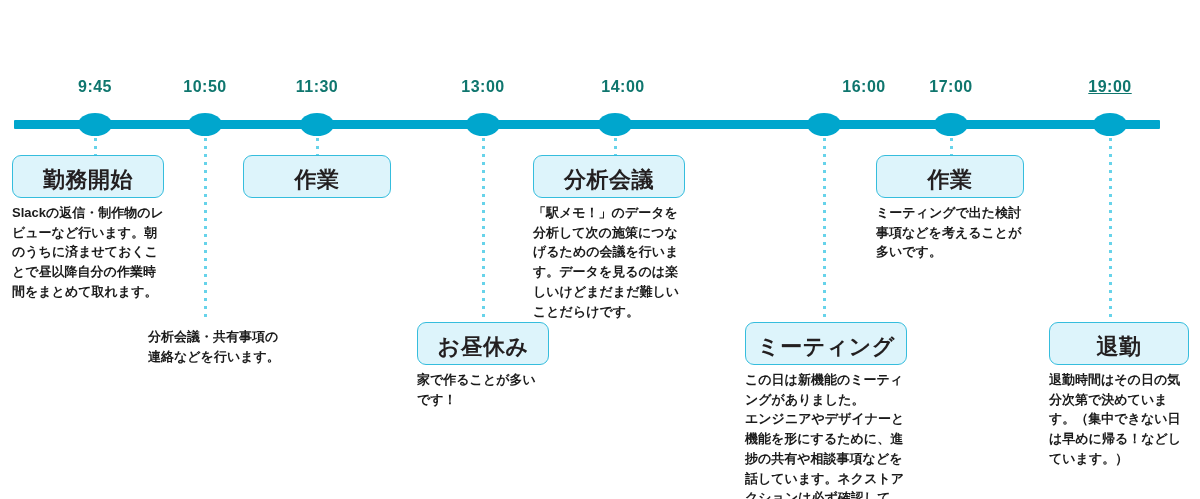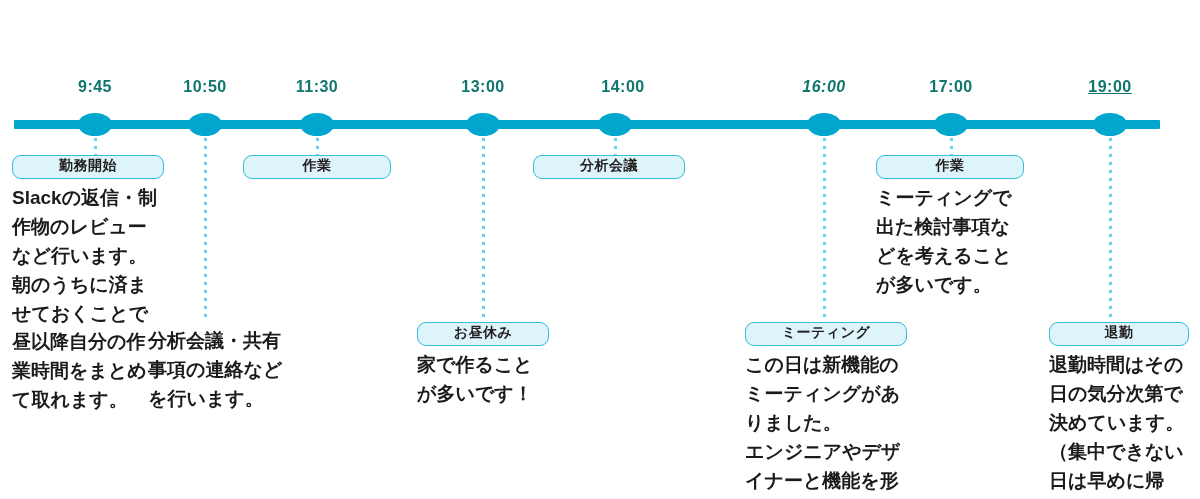--- a/index.html
+++ b/index.html
@@ -67,31 +67,31 @@
     box-sizing: border-box;
   }
   .pill {
     display: block;
     box-sizing: border-box;
     width: 100%;
     background: #ddf4fb;
     border: 1.6px solid #35bddd;
     border-radius: 9px;
     color: #231f20;
-    font-size: 14px;
+    font-size: 22px;
     font-weight: bold;
     text-align: center;
-    padding: 2px 6px 5px 6px;
+    padding: 12px 6px 5px 6px;
     line-height: 1.08;
     letter-spacing: 0.5px;
     white-space: nowrap;
   }
   .desc {
     margin-top: 5px;
-    font-size: 19px;
+    font-size: 13px;
     line-height: 1.52;
     color: #1b1b1b;
     font-weight: bold;
     text-align: left;
     word-break: break-all;
     white-space: pre-wrap;
   }
 </style>
 </head>
 <body>
@@ -123,24 +123,25 @@
       <div class="time-label" style="left: 483px;">13:00</div>
       <div class="event" style="left: 417px; top: 322px; width: 132px;">
         <div class="pill">お昼休み</div>
         <div class="desc">家で作ることが多いです！</div>
       </div>
       <div class="connector" style="left: 615px; top: 130px; height: 25px;"></div>
       <div class="node-dot" style="left: 615px;"></div>
       <div class="time-label" style="left: 615px; margin-left: 8px;">14:00</div>
       <div class="event" style="left: 533px; top: 155px; width: 152px;">
         <div class="pill">分析会議</div>
+        <div class="desc">「駅メモ！」のデータを分析して次の施策につなげるための会議を行います。データを見るのは楽しいけどまだまだ難しいことだらけです。</div>
       </div>
       <div class="connector" style="left: 824px; top: 130px; height: 192px;"></div>
       <div class="node-dot" style="left: 824px;"></div>
-      <div class="time-label" style="left: 824px; font-style: italic;">16:00</div>
+      <div class="time-label" style="left: 864px;">16:00</div>
       <div class="event" style="left: 745px; top: 322px; width: 162px;">
         <div class="pill">ミーティング</div>
         <div class="desc">この日は新機能のミーティングがありました。
 エンジニアやデザイナーと機能を形にするために、進捗の共有や相談事項などを話しています。ネクストアクションは必ず確認して、スケジュールに遅れが出ないように進行しています。</div>
       </div>
       <div class="connector" style="left: 951px; top: 130px; height: 25px;"></div>
       <div class="node-dot" style="left: 951px;"></div>
       <div class="time-label" style="left: 951px;">17:00</div>
       <div class="event" style="left: 876px; top: 155px; width: 148px;">
         <div class="pill">作業</div>

